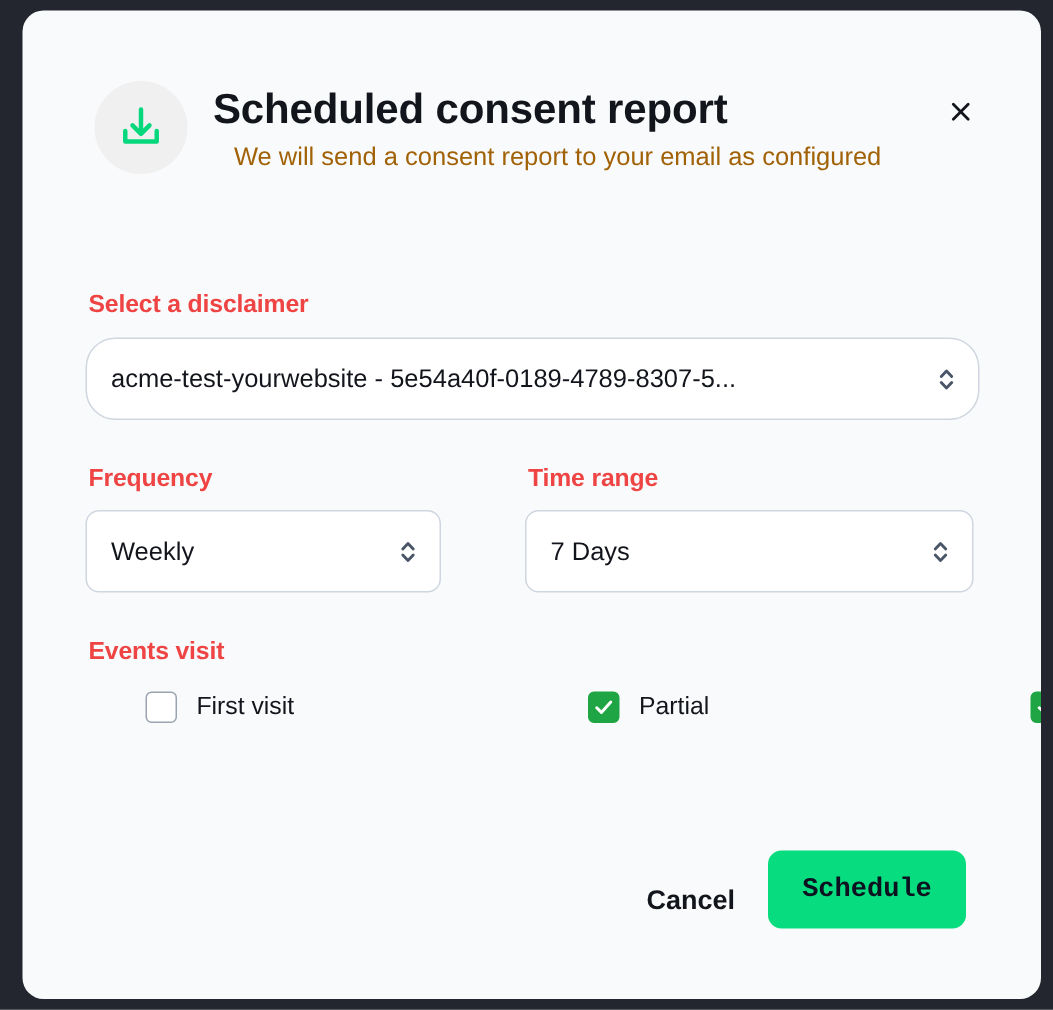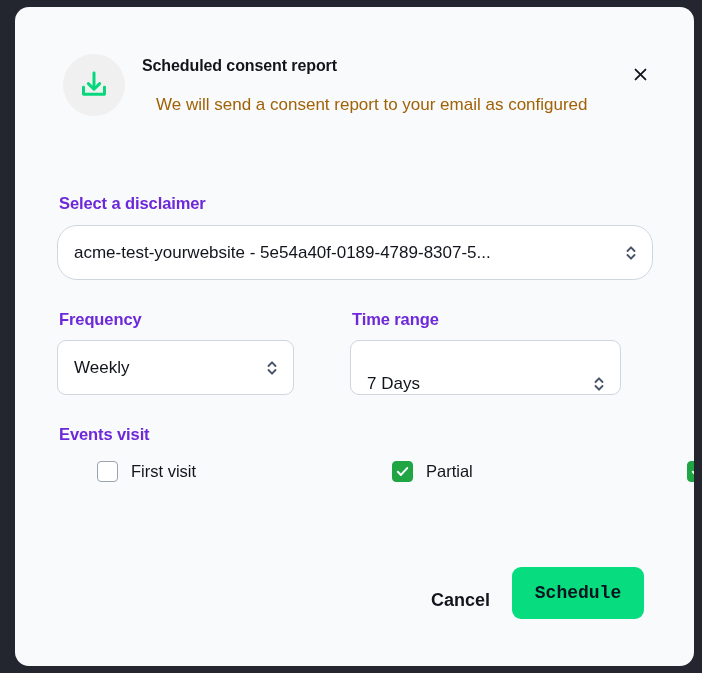--- a/index.html
+++ b/index.html
@@ -51,21 +51,21 @@
     display: flex;
     align-items: center;
     justify-content: center;
   }
   .icon-circle svg { display: block; }
 
   .title {
     position: absolute;
     left: 127px;
     top: 50px;
-    font-size: 16px;
+    font-size: 28px;
     font-weight: bold;
     color: #13151c;
     letter-spacing: -0.1px;
     white-space: nowrap;
   }
   .subtitle {
     position: absolute;
     left: 127px;
     top: 83px;
     width: 440px;
@@ -89,21 +89,21 @@
     border: none;
     padding: 0;
   }
   .close-btn svg { display: block; }
 
   
   .field-label {
     position: absolute;
     font-size: 16.5px;
     font-weight: bold;
-    color: #6d28d9;
+    color: #ef4444;
     letter-spacing: -0.1px;
     white-space: nowrap;
   }
 
   .select-box {
     position: absolute;
     background: #ffffff;
     border: 1.4px solid #cfd6e0;
     border-radius: 9px;
     display: flex;
@@ -127,21 +127,21 @@
   }
   .select-arrows svg { display: block; }
 
   #disclaimer-label { left: 44px; top: 187px; }
   #disclaimer-select { left: 42px; top: 218px; width: 596px; height: 55px; border-radius: 20px; }
 
   #frequency-label  { left: 44px; top: 303px; }
   #frequency-select { left: 42px; top: 333px; width: 237px; height: 55px; padding-left: 16px; }
 
   #timerange-label  { left: 337px; top: 303px; }
-  #timerange-select { left: 335px; top: 333px; width: 271px; height: 55px; align-items: flex-end; }
+  #timerange-select { left: 335px; top: 333px; width: 299px; height: 55px; }
 
   #events-label     { left: 44px; top: 418px; }
 
   
   .checks {
     position: absolute;
     left: 42px;
     top: 448px;
     width: 600px;
     display: grid;

